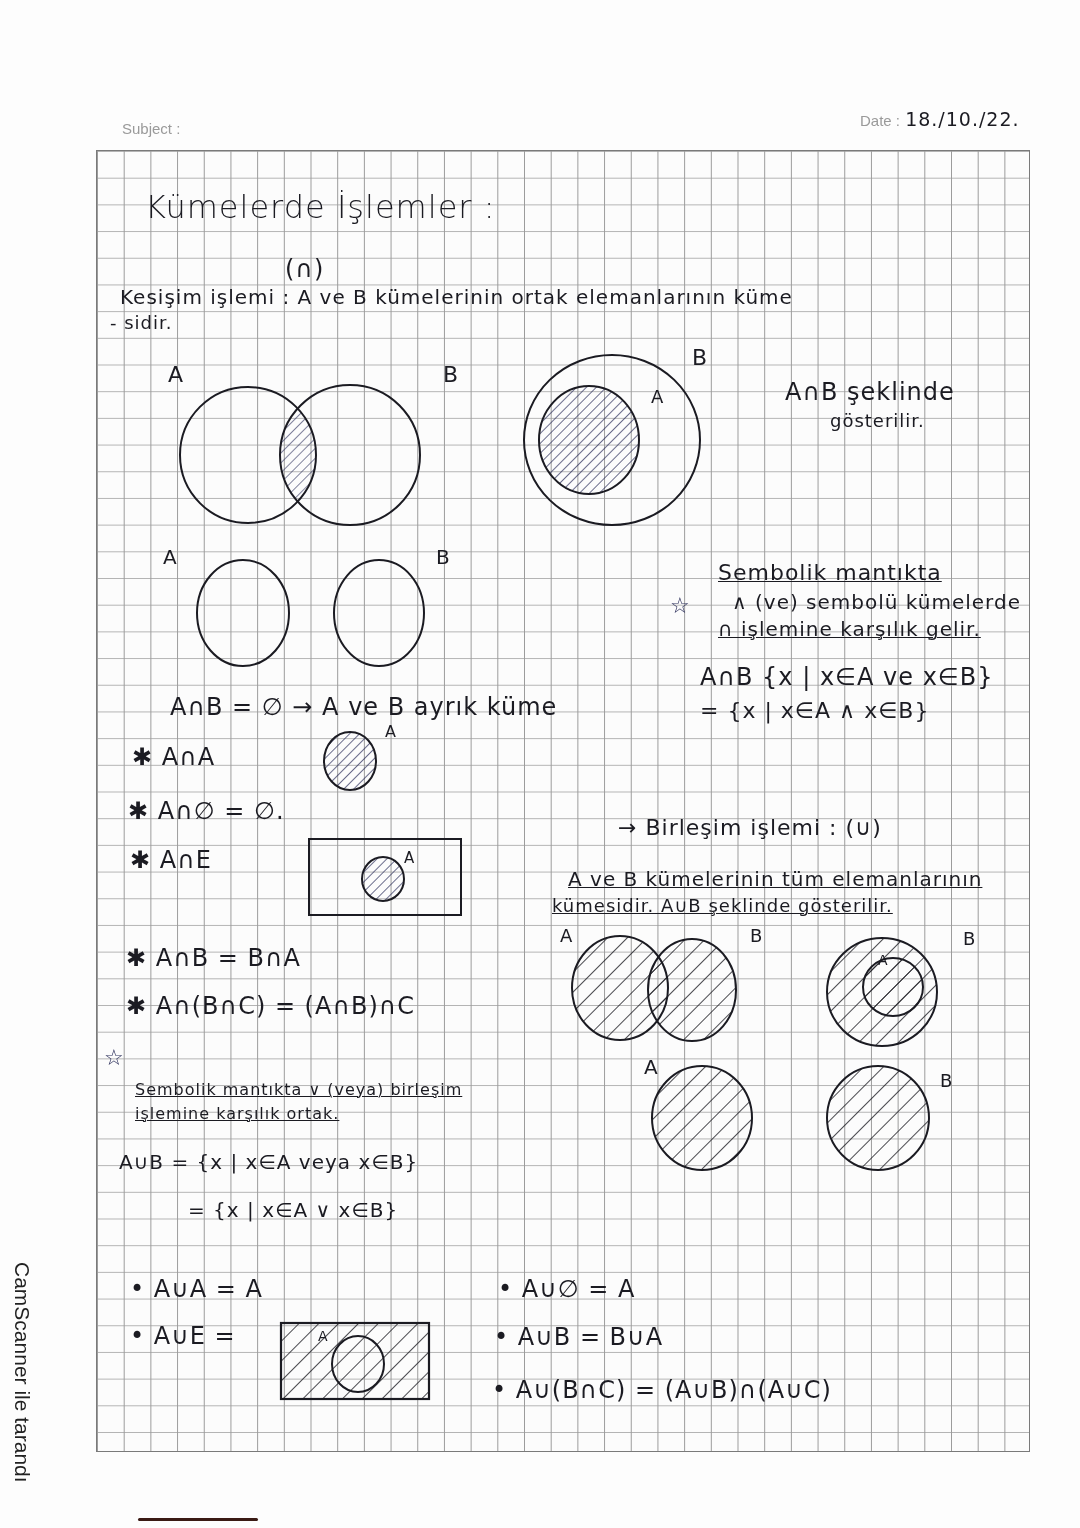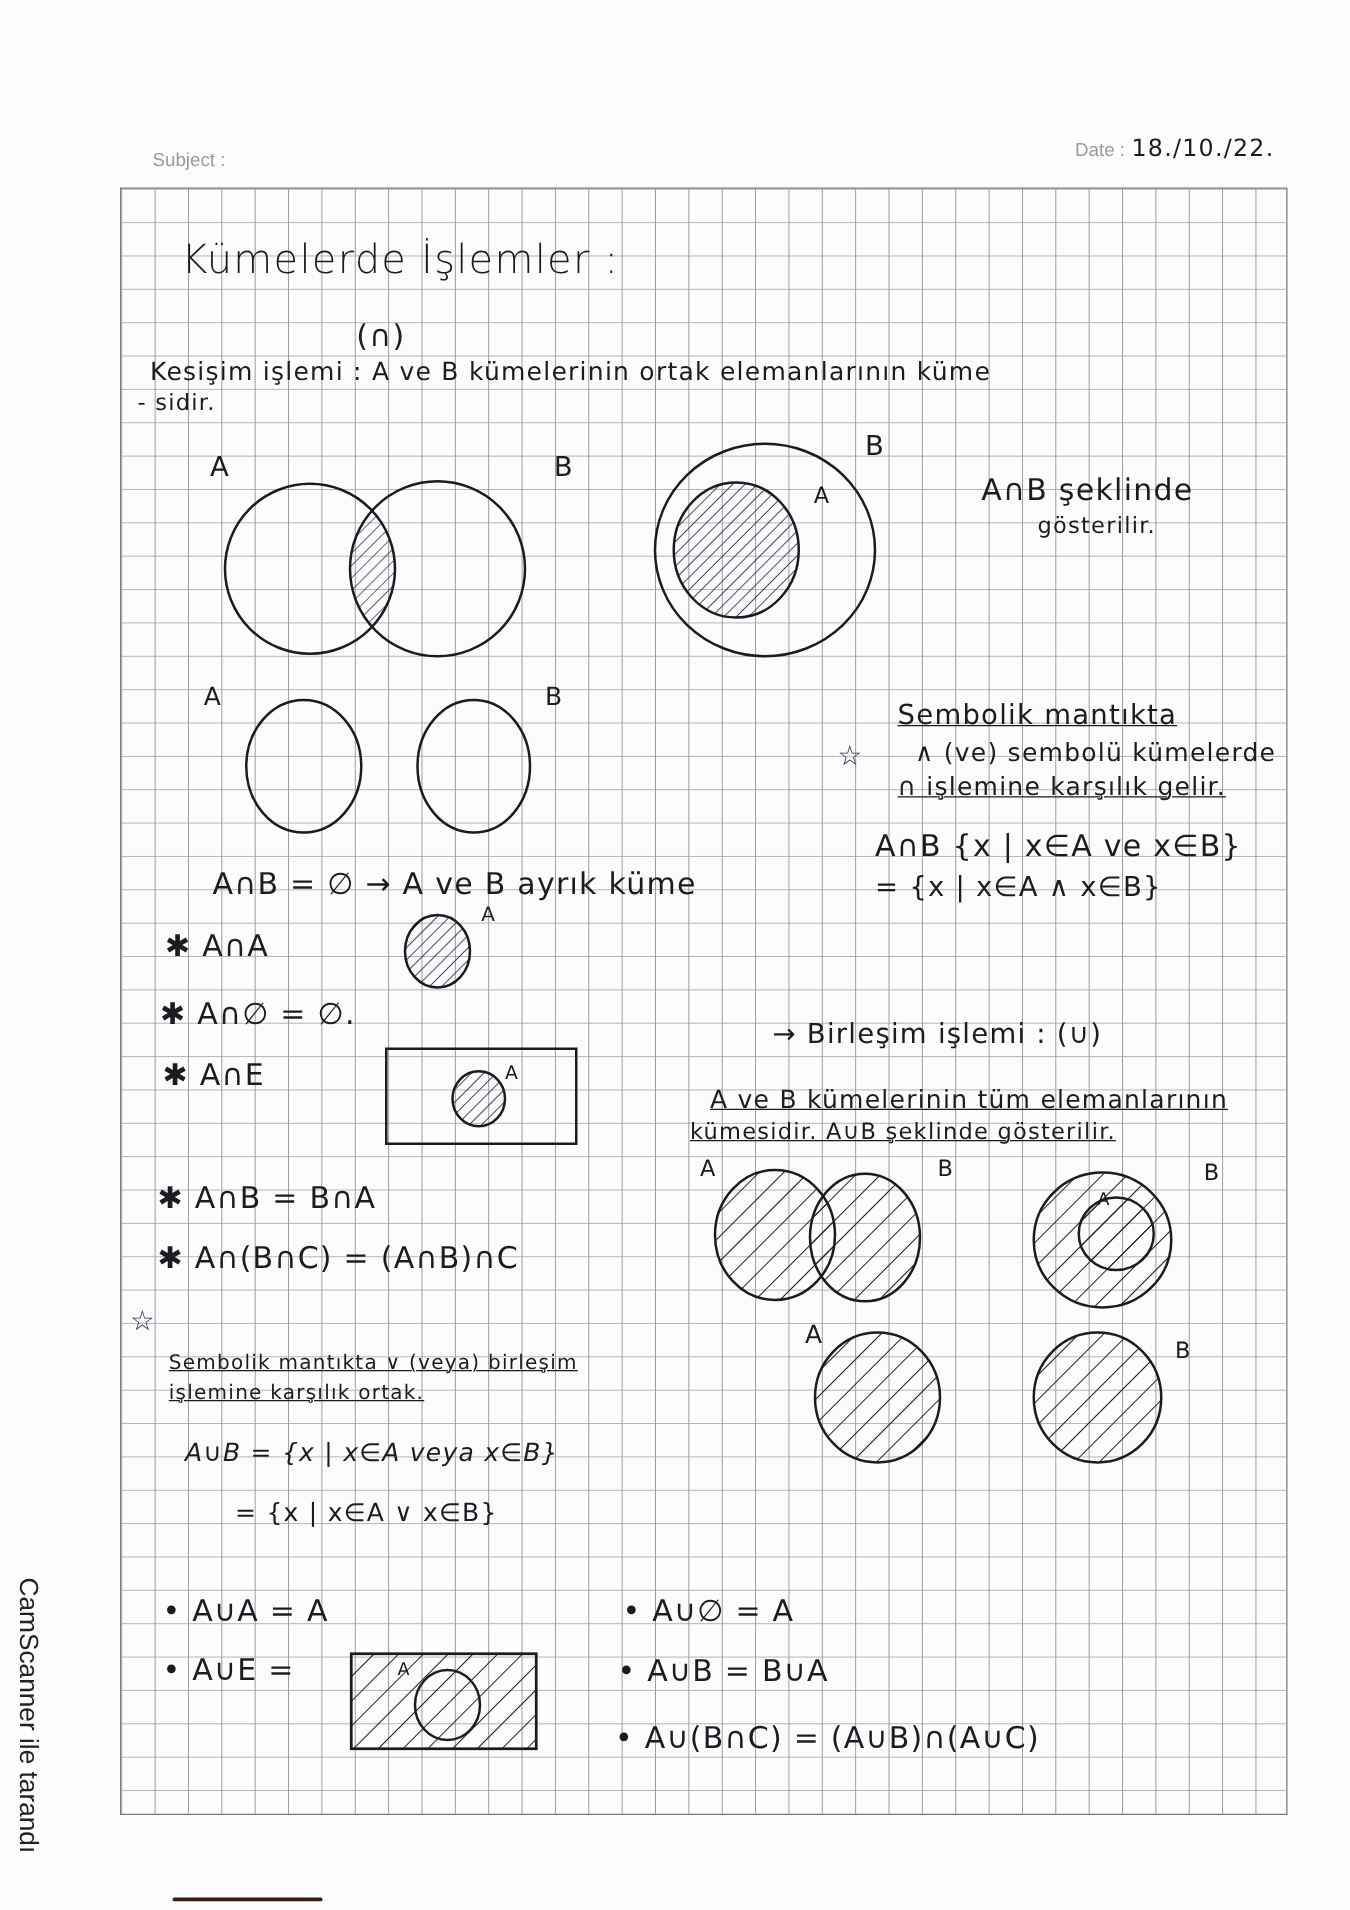--- a/index.html
+++ b/index.html
@@ -160,21 +160,21 @@
 <svg class="fig" style="left:650px; top:1062px;" width="340" height="110" viewBox="0 0 340 110">
   <ellipse cx="52" cy="56" rx="50" ry="52" fill="url(#hatchWide)" stroke="#1b1b22" stroke-width="2"></ellipse>
   <ellipse cx="228" cy="56" rx="51" ry="52" fill="url(#hatchWide)" stroke="#1b1b22" stroke-width="2"></ellipse>
 </svg>
 <div class="hw fs20" style="left:644px; top:1055px;">A</div>
 <div class="hw fs18" style="left:940px; top:1070px;">B</div>
 
 <div class="hw blue fs22" style="left:104px; top:1045px;">☆</div>
 <div class="hw fs18 underline" style="left:135px; top:1080px; font-size:16px;">Sembolik mantıkta ∨ (veya) birleşim</div>
 <div class="hw fs18 underline" style="left:135px; top:1104px; font-size:16px;">işlemine karşılık ortak.</div>
-<div class="hw fs20" style="left:148px; top:1150px;font-style:italic;">A∪B = {x | x∈A veya x∈B}</div>
+<div class="hw fs20" style="left:119px; top:1150px;">A∪B = {x | x∈A veya x∈B}</div>
 <div class="hw fs20" style="left:188px; top:1198px;">= {x | x∈A ∨ x∈B}</div>
 
 <div class="hw fs24" style="left:130px; top:1275px;">
   <span>•</span>
   <span>A∪A = A</span>
 </div>
 <div class="hw fs24" style="left:130px; top:1322px;">
   <span>•</span>
   <span>A∪E =</span>
 </div>

